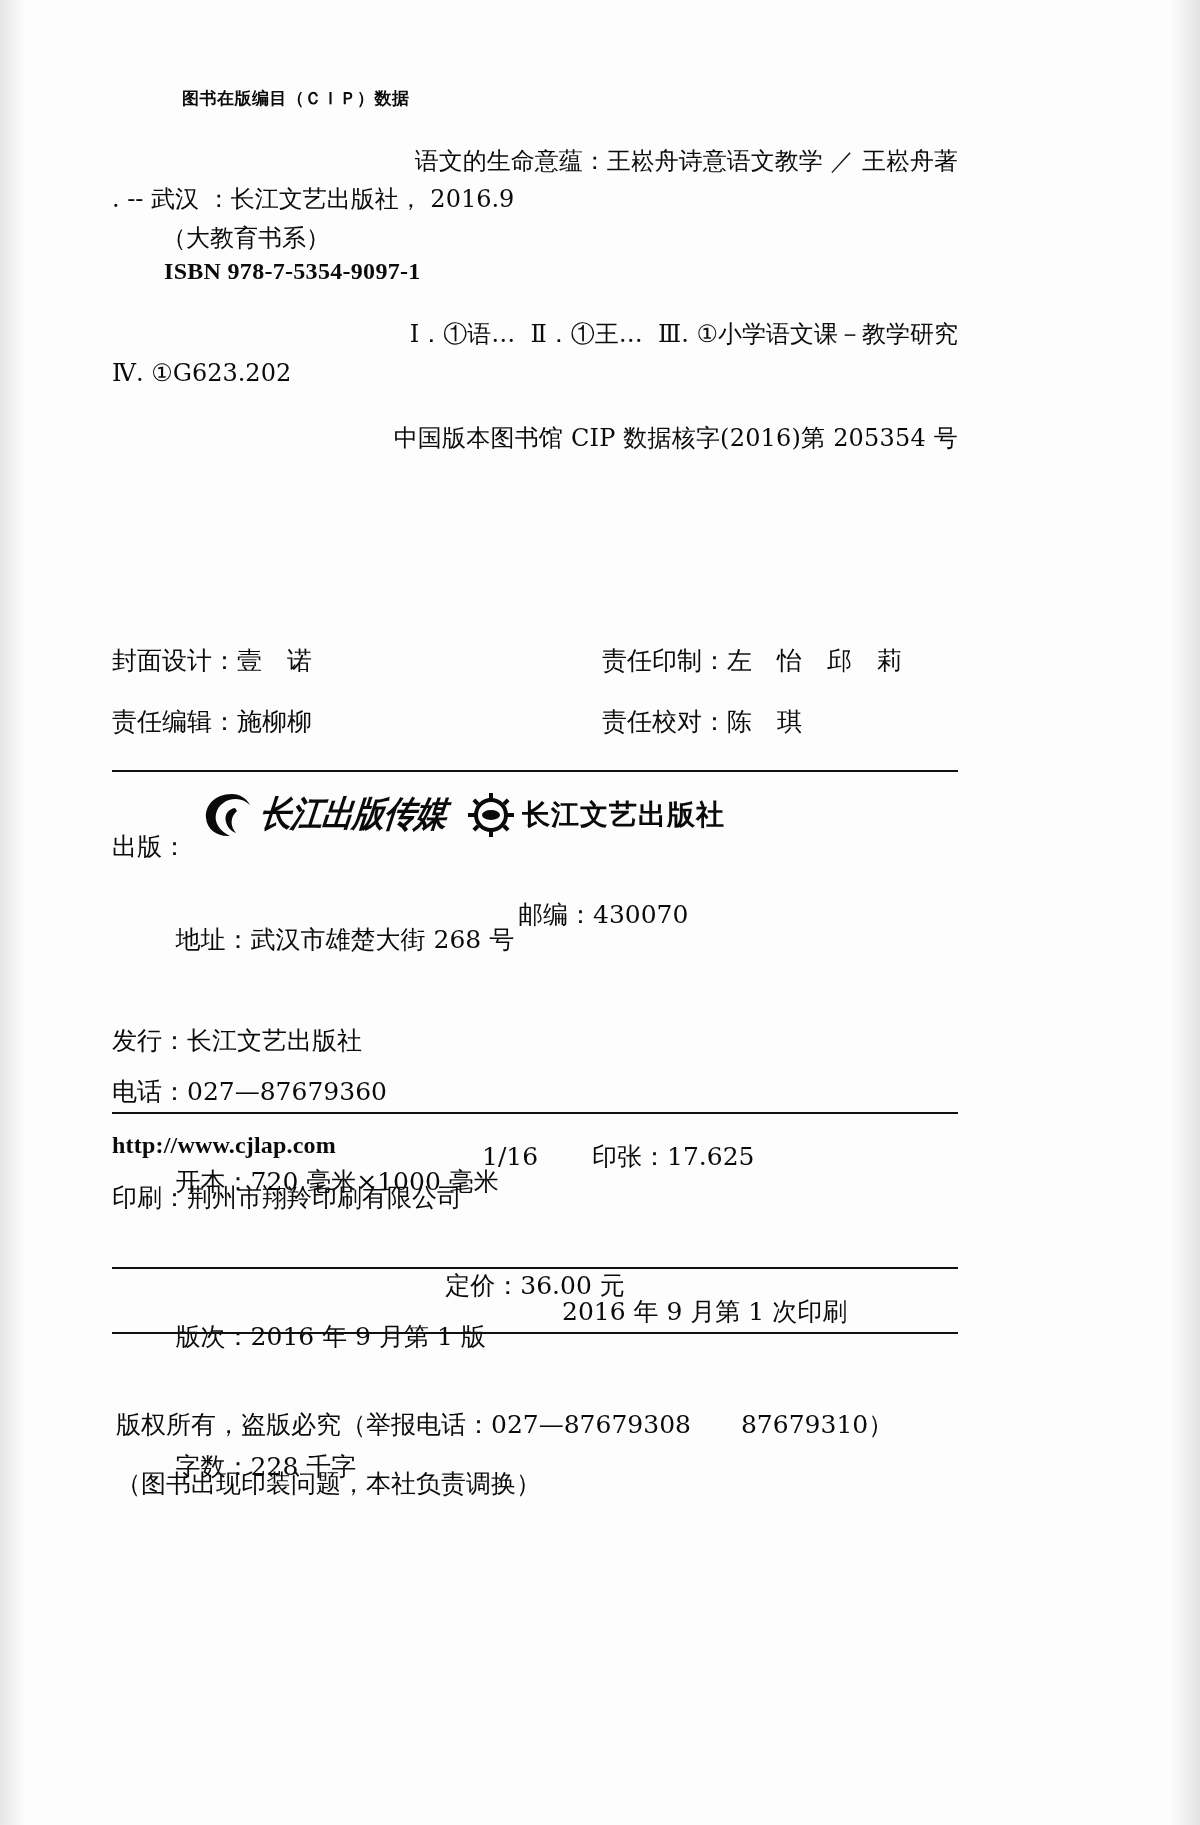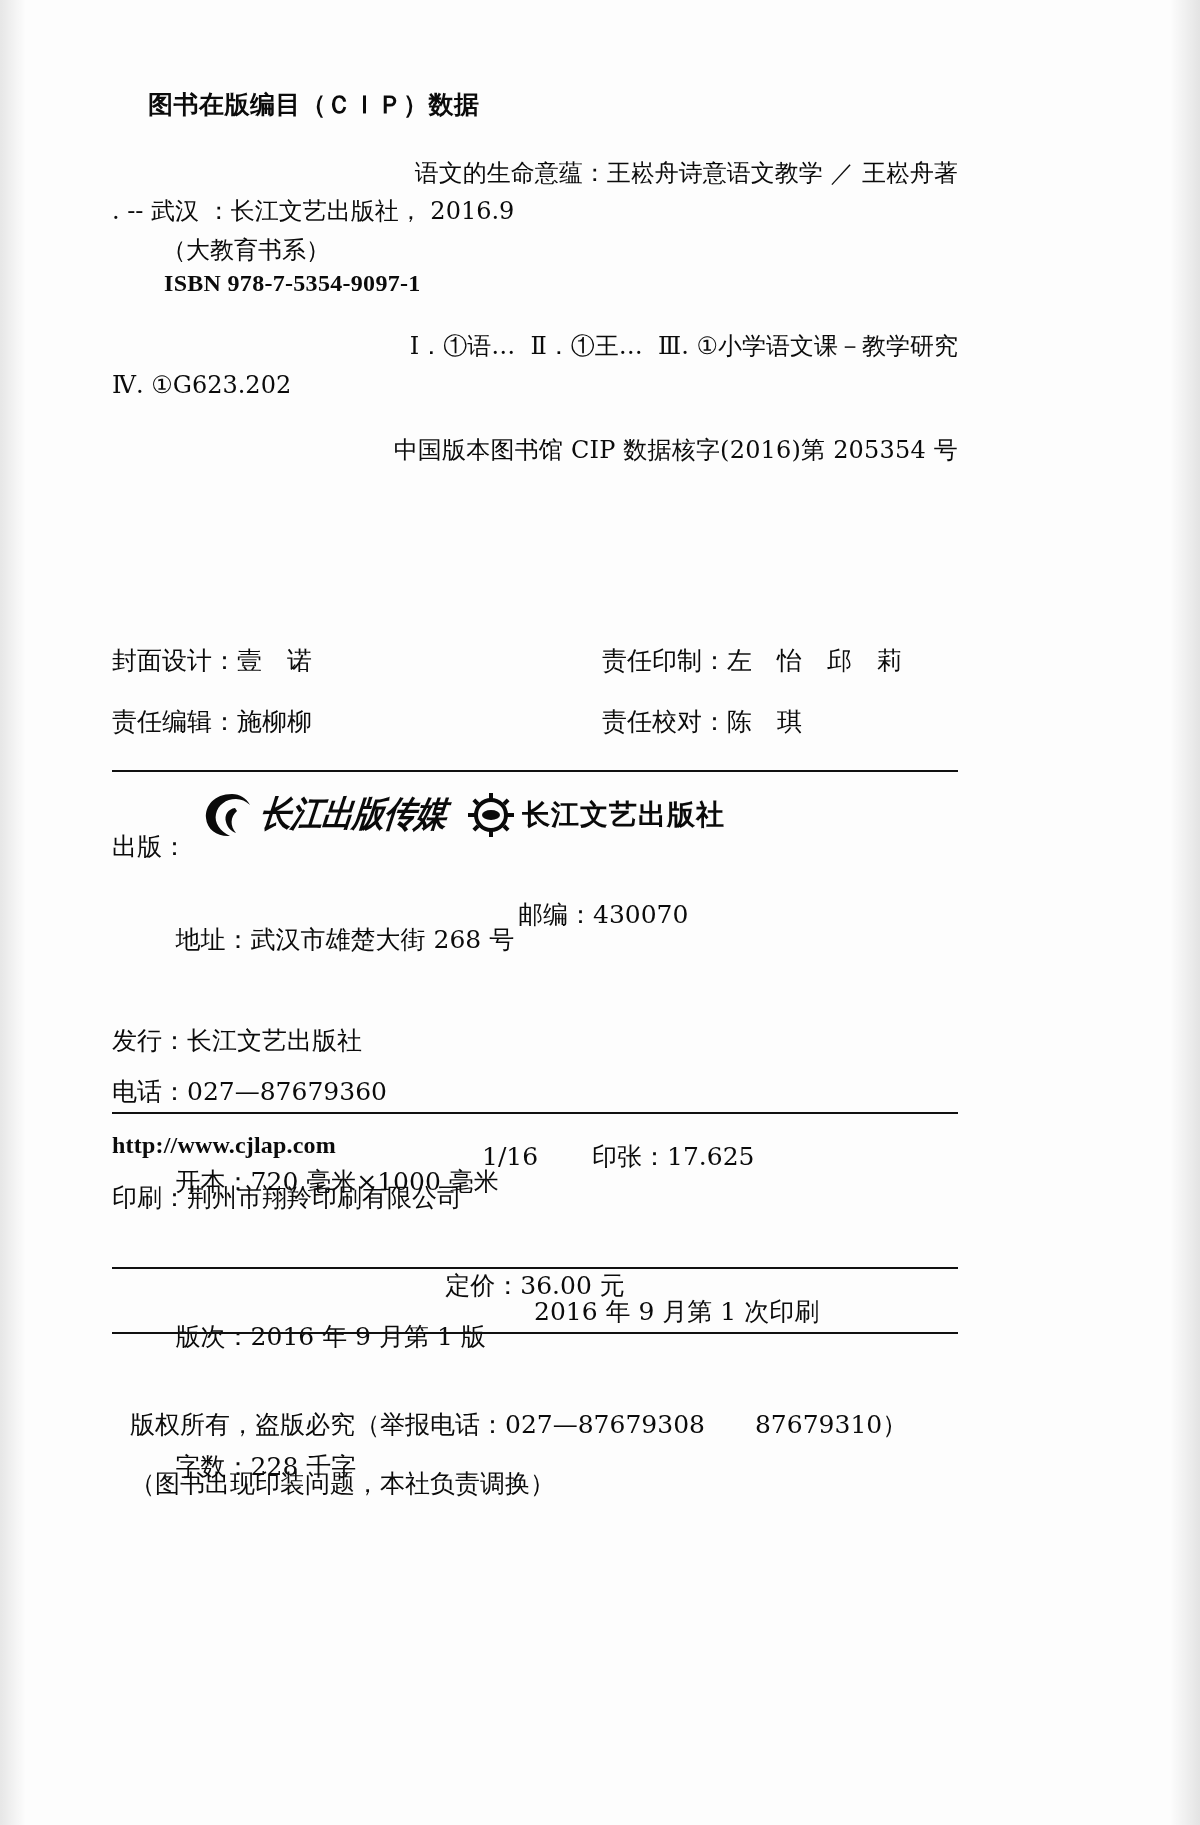--- a/index.html
+++ b/index.html
@@ -46,23 +46,23 @@
     left: 112px;
     top: 0;
     width: 846px;
   }
 
   
   .cip-block {
     padding-top: 86px;
   }
   .cip-heading {
-    font-size: 25px;
+    font-size: 17px;
     letter-spacing: 0.5px;
-    margin-left: 36px;
+    margin-left: 70px;
     line-height: 1.5;
     font-weight: 600;
   }
   .cip-line {
     font-size: 24px;
     line-height: 1.62;
     white-space: pre;
   }
   .indent-2 {
     margin-left: 50px;
@@ -214,42 +214,42 @@
     left: 370px;
     top: 0;
   }
   .spec-row .col3 {
     position: absolute;
     left: 480px;
     top: 0;
   }
   .spec-row .col-right {
     position: absolute;
-    left: 422px;
+    left: 450px;
     top: 0;
   }
 
   
   .price-block {
     position: absolute;
     left: 0;
     top: 1267px;
     width: 846px;
   }
   .price-text {
     font-size: 25px;
     text-align: center;
     margin-bottom: 30px;
     white-space: pre;
   }
 
   
   .footer-block {
     position: absolute;
-    left: 18px;
+    left: 4px;
     top: 1378px;
     width: 880px;
   }
   .footer-line {
     font-size: 25px;
     line-height: 1.0;
     margin-top: 34px;
     white-space: pre;
   }
 

